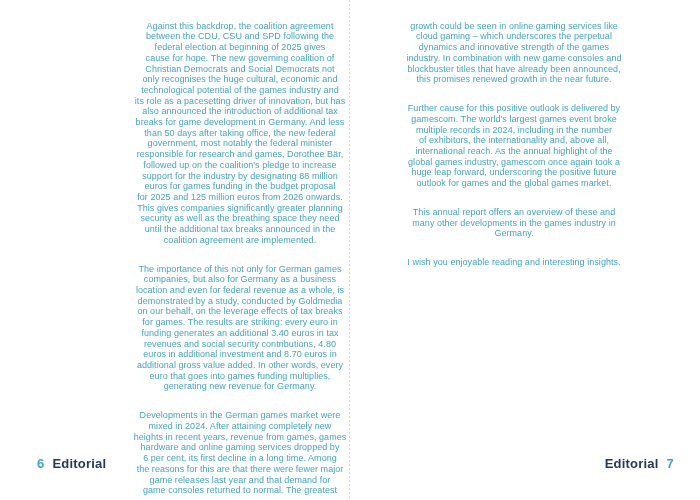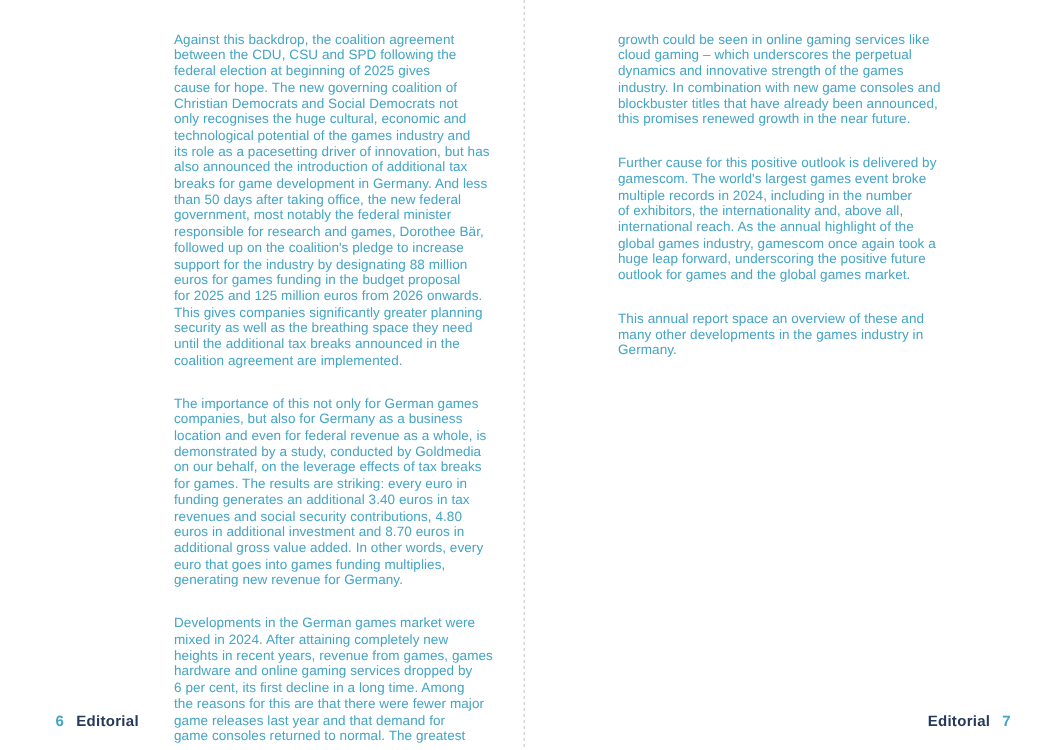--- a/index.html
+++ b/index.html
@@ -19,34 +19,34 @@
     position: absolute;
     top: 10px;
     width: 248px;
     color: #45a5c5;
     font-size: 9px;
     line-height: 10.7px;
     letter-spacing: 0.05px;
     white-space: pre-line;
   }
   .text-col.left  { left: 116px; }
-  .text-col.right { left: 412px; }
-  .text-col p { margin: 0 0 7.5px 0; }
+  .text-col.right { left: 390px; }
+  .text-col p { margin: 0 0 7.5px 0; text-align: center; }
   .fold {
     position: absolute;
     left: 349px;
     top: 0;
     width: 1px;
     height: 500px;
     background: repeating-linear-gradient(to bottom, #d8d8d8 0 2px, transparent 2px 4px);
   }
   .footer {
     position: absolute;
-    top: 476px;
-    font-size: 10px;
+    top: 456px;
+    font-size: 13px;
     font-weight: bold;
     letter-spacing: 0.2px;
     white-space: nowrap;
     padding-left: 20px;
   }
   .footer-left  { left: 17px; }
   .footer-right { right: 26px; text-align: left; }
   .page-number { color: #45a5c5; }
   .section-label { color: #25395a; }
   .footer-left .section-label  { margin-left: 8px; }
@@ -111,23 +111,24 @@
 blockbuster titles that have already been announced,
 this promises renewed growth in the near future.</p>
     <p>Further cause for this positive outlook is delivered by
 gamescom. The world's largest games event broke
 multiple records in 2024, including in the number
 of exhibitors, the internationality and, above all,
 international reach. As the annual highlight of the
 global games industry, gamescom once again took a
 huge leap forward, underscoring the positive future
 outlook for games and the global games market.</p>
-    <p>This annual report space an overview of these and
+    <p>This annual report offers an overview of these and
 many other developments in the games industry in
 Germany.</p>
+    <p>I wish you enjoyable reading and interesting insights.</p>
   </div>
 
   <div class="footer footer-left">
     <span class="page-number">6</span><span class="section-label">Editorial</span>
   </div>
 
   <div class="footer footer-right">
     <span class="section-label">Editorial</span><span class="page-number">7</span>
   </div>
 

